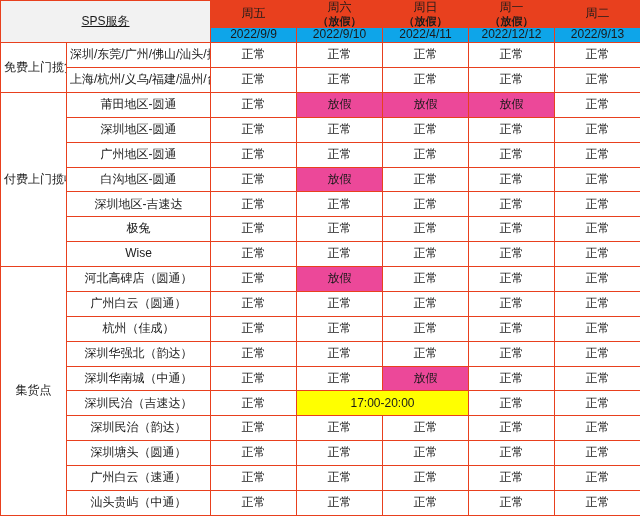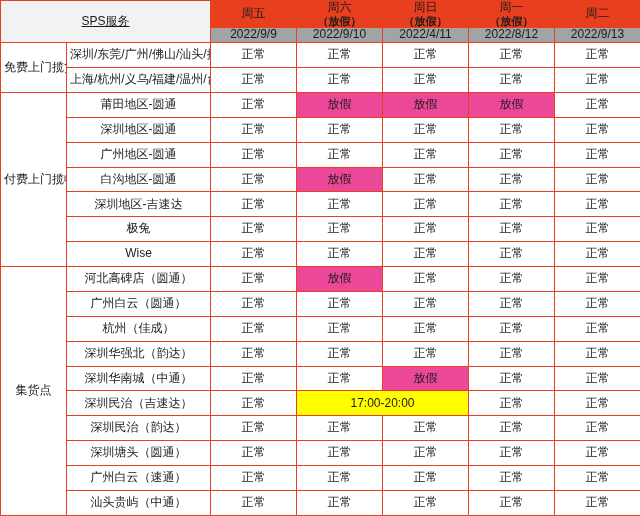--- a/index.html
+++ b/index.html
@@ -53,21 +53,21 @@
     line-height: 1.25;
     padding: 2px 2px;
     white-space: normal;
   }
   .hdr-day .sub {
     display: block;
     font-size: 11px;
     font-weight: bold;
   }
   .hdr-date {
-    background: #a3a3a3;
+    background: #0ea5e9;
     color: #ffffff;
     font-weight: bold;
     font-size: 13px;
     margin-top: 6px;
   }
   
   .cat {
     background: #ffffff;
     font-weight: bold;
     font-size: 13px;
@@ -124,21 +124,21 @@
           <th class="hdr-day"><span>周五</span></th>
           <th class="hdr-day"><span>周六</span><span class="sub">（放假）</span></th>
           <th class="hdr-day"><span>周日</span><span class="sub">（放假）</span></th>
           <th class="hdr-day"><span>周一</span><span class="sub">（放假）</span></th>
           <th class="hdr-day"><span>周二</span></th>
         </tr>
       <tr id="hdr-dates">
           <th class="hdr-date">2022/9/9</th>
           <th class="hdr-date">2022/9/10</th>
           <th class="hdr-date">2022/4/11</th>
-          <th class="hdr-date">2022/8/12</th>
+          <th class="hdr-date">2022/12/12</th>
           <th class="hdr-date">2022/9/13</th>
         </tr>
     </thead>
     <tbody id="body-rows">
         <tr>
           <td class="cat" rowspan="2">免费上门揽货</td>
           <td class="svc">深圳/东莞/广州/佛山/汕头/揭阳-自营</td>
           <td class="st-normal">正常</td>
           <td class="st-normal">正常</td>
           <td class="st-normal">正常</td>

